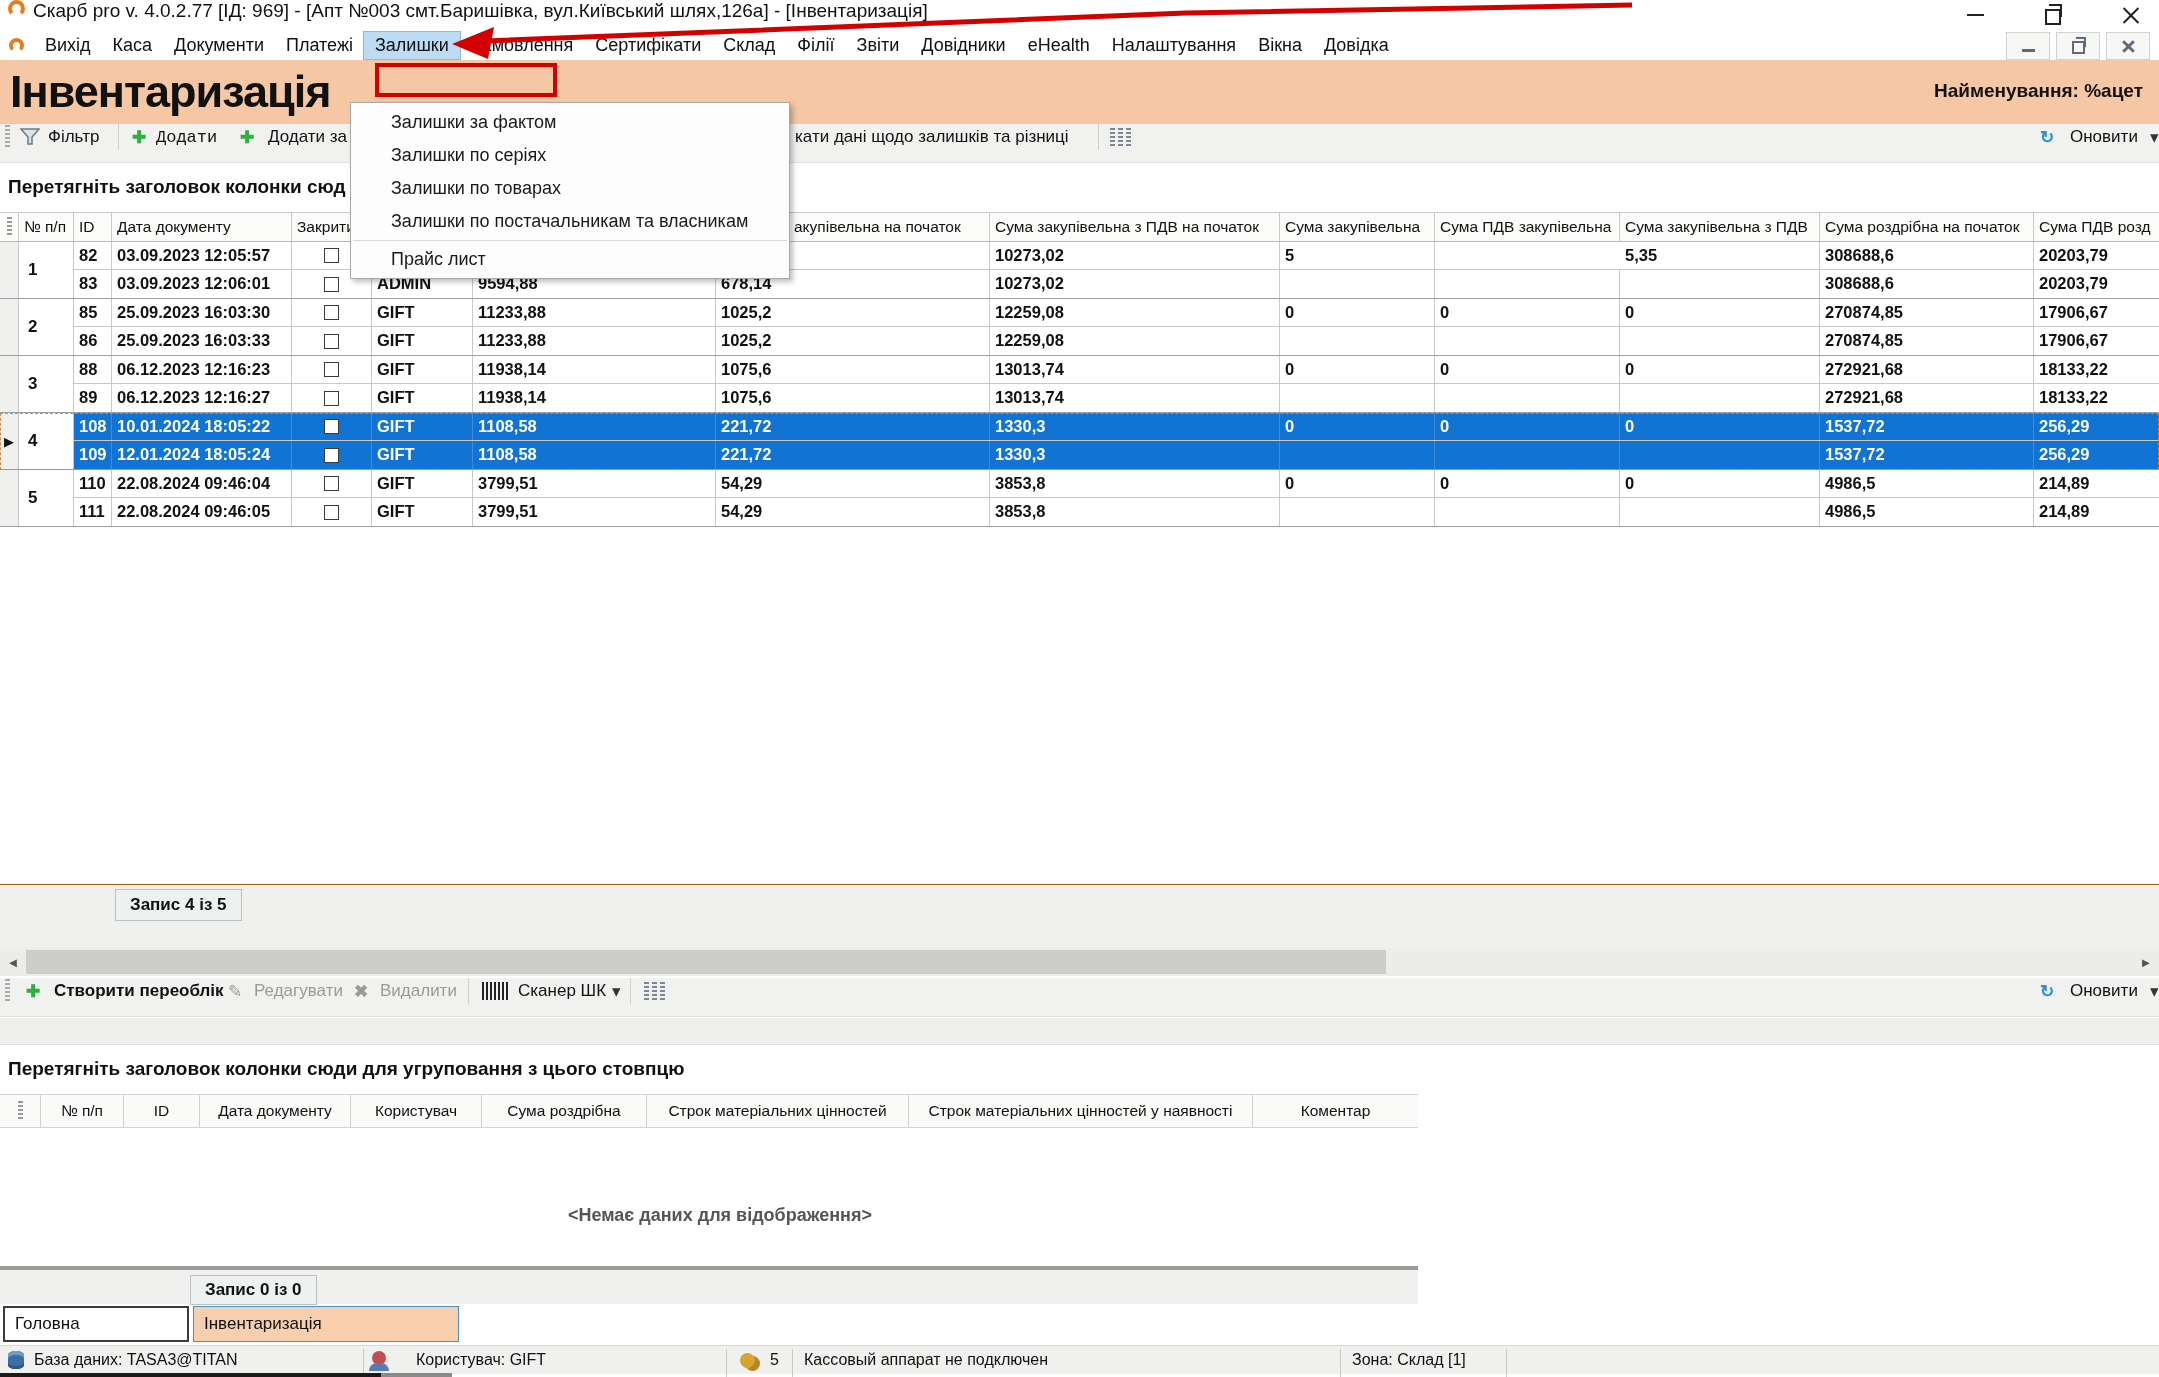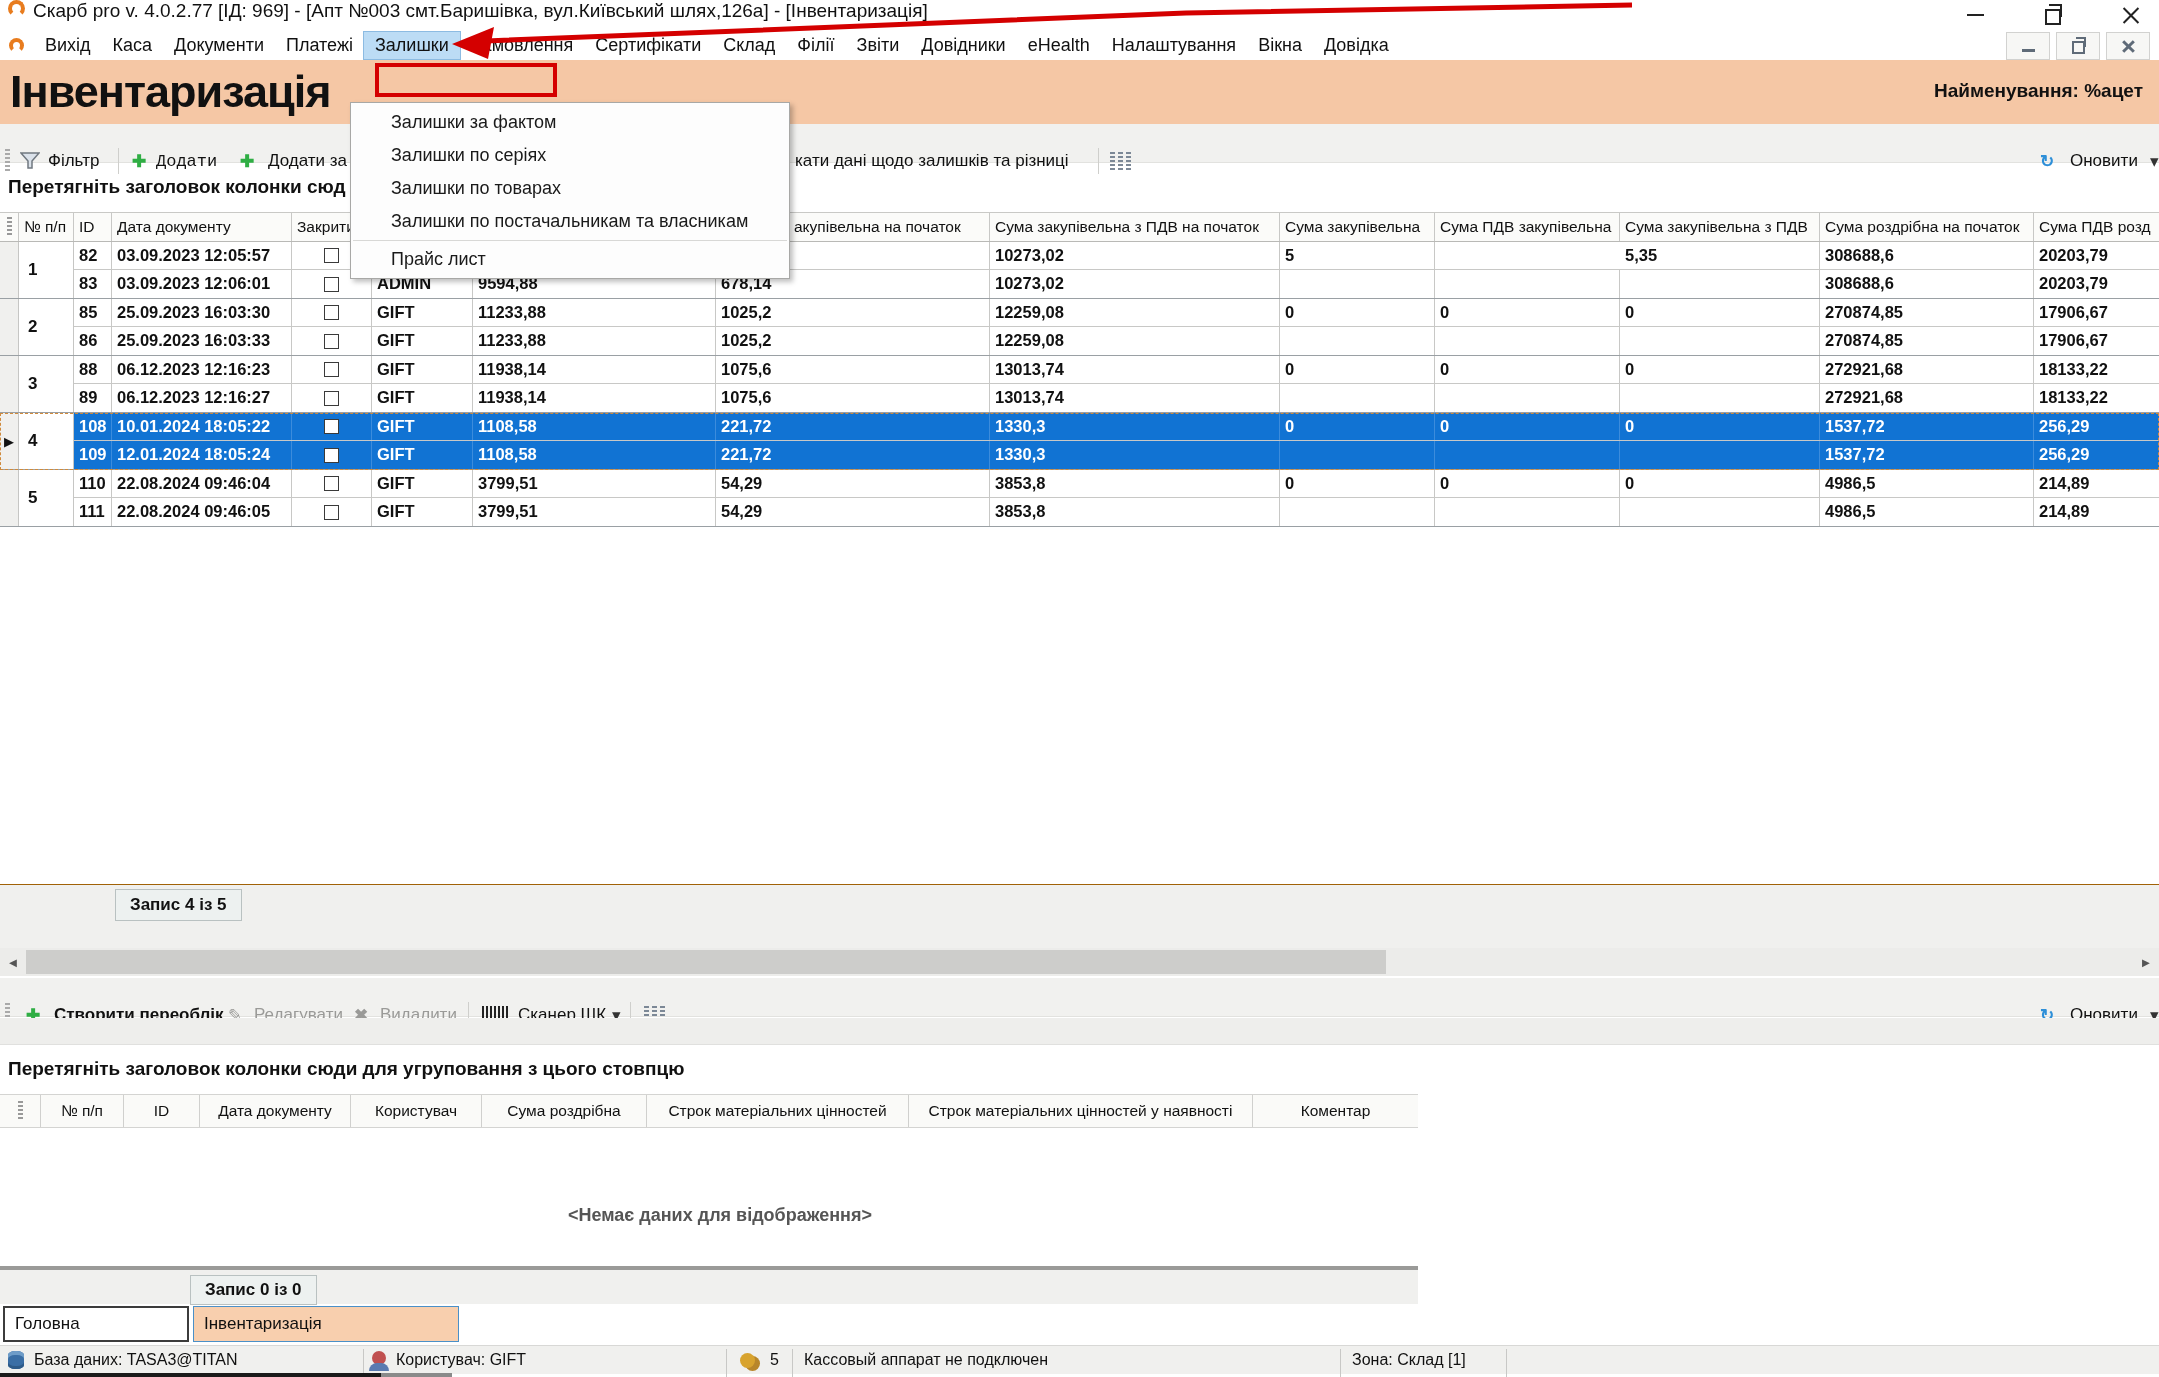--- a/index.html
+++ b/index.html
@@ -32,21 +32,21 @@
   .xg2::before,.xg2::after{content:'';position:absolute;left:6px;top:0px;width:3px;height:15px;background:#5f6b78;}
   .xg2::before{transform:rotate(45deg);} .xg2::after{transform:rotate(-45deg);}
 
   
   .banner{left:0;top:60px;width:2159px;height:64px;background:#f5c7a5;}
   .banner-title{position:absolute;left:10px;top:6px;font-size:45px;font-weight:800;letter-spacing:-1px;}
   .banner-right{position:absolute;right:16px;top:20px;font-size:19px;font-weight:700;}
 
   
   .tbar{left:0;width:2159px;height:38px;background:#f1f1ef;border-bottom:1px solid #e2e2df;}
-  .tbar .abs{top:0;height:26px;display:flex;align-items:center;font-size:17px;white-space:nowrap;margin-top:24px;}
+  .tbar .abs{top:0;height:26px;display:flex;align-items:center;font-size:17px;white-space:nowrap;}
   .grip-v{width:5px;height:24px;background:repeating-linear-gradient(180deg,#aaa 0 2px,transparent 2px 4px);}
   .tsep{width:0;height:26px;border-left:1px solid #cfcfcc;}
   .plus{color:#2fae44;font-size:22px;font-weight:700;line-height:1;}
   .refresh-ic{color:#2e8fd8;font-size:22px;font-weight:700;line-height:1;}
   .caret{font-size:13px;color:#333;margin-left:6px;}
   .dis{color:#9a9a98;}
   .colicon{display:flex;gap:3px;}
   .colicon i{display:block;width:5px;height:18px;background:repeating-linear-gradient(180deg,#7c8896 0 2px,transparent 2px 4px);}
   .barcode{width:26px;height:18px;background:repeating-linear-gradient(90deg,#222 0 2px,transparent 2px 4px);}
   .pencil{font-size:19px;color:#9a9a98;}
@@ -489,21 +489,21 @@
 
   <div class="abs statusbar">
     <span class="abs" style="left:8px;">
         <span class="ic-db"></span>
       </span>
     <span class="abs" style="left:34px;">База даних: TASA3@TITAN</span>
     <span class="abs ssep" style="left:363px;"></span>
     <span class="abs" style="left:372px;">
         <span class="ic-user"></span>
       </span>
-    <span class="abs" style="left:396px;">Користувач: GIFT</span>
+    <span class="abs" style="left:416px;">Користувач: GIFT</span>
     <span class="abs ssep" style="left:726px;"></span>
     <span class="abs" style="left:740px;">
         <span class="ic-coin"></span>
       </span>
     <span class="abs" style="left:770px;">5</span>
     <span class="abs ssep" style="left:792px;"></span>
     <span class="abs" style="left:804px;">Кассовый аппарат не подключен</span>
     <span class="abs ssep" style="left:1340px;"></span>
     <span class="abs" style="left:1352px;">Зона: Склад [1]</span>
     <span class="abs ssep" style="left:1506px;"></span>

